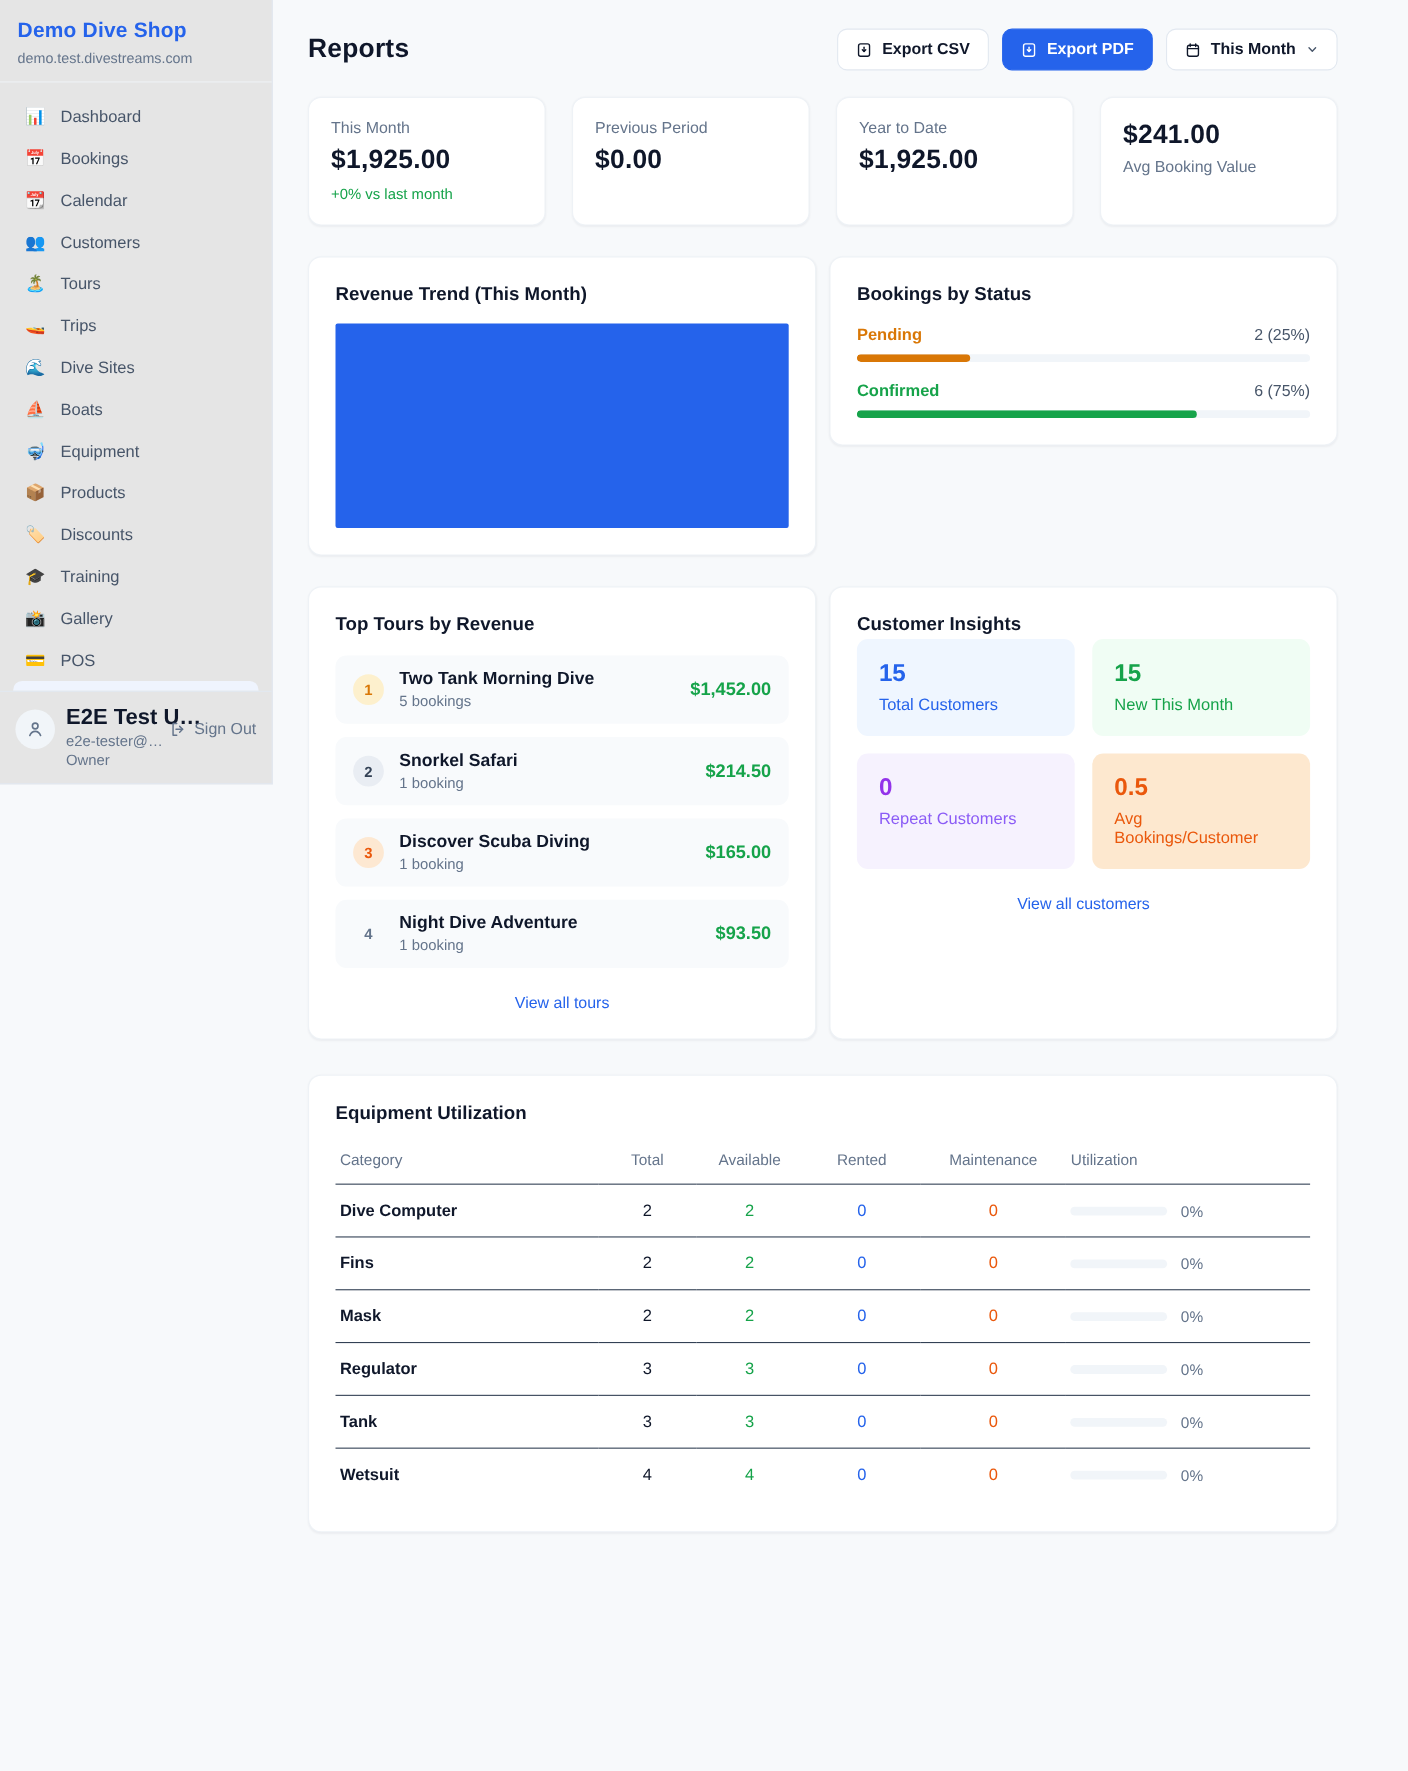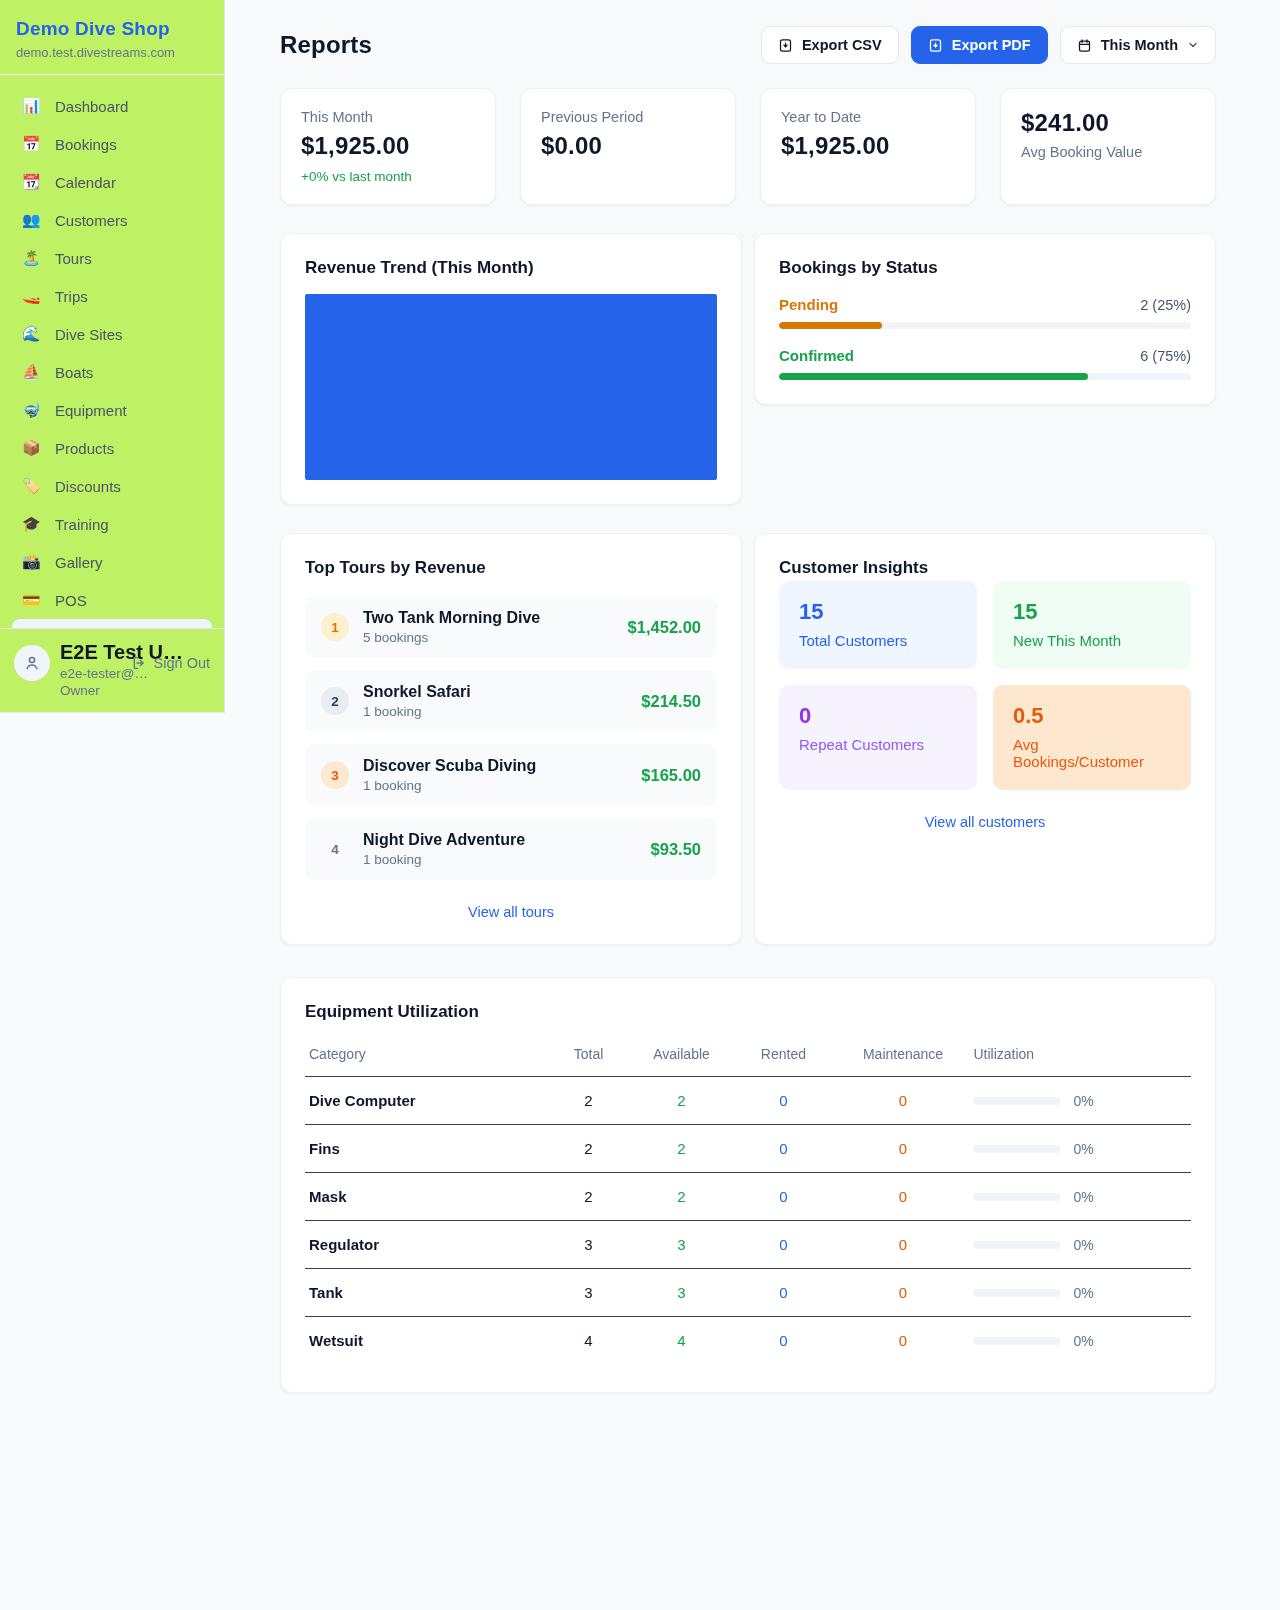--- a/index.html
+++ b/index.html
@@ -4,21 +4,21 @@
 <style>
   * { box-sizing: border-box; margin: 0; padding: 0; }
   html,body { background:#f7f9fb; }
   body {
     width:1280px; min-height:1610px;
     font-family:"Liberation Sans", sans-serif;
     color:#0f172a; font-size:15px;
   }
   
   .sidebar {
-    position:absolute; left:0; top:0; width:225px; background:#bef264;
+    position:absolute; left:0; top:0; width:248px; background:#e5e5e5;
     border-right:1px solid #e2e8f0; border-bottom:1px solid #e2e8f0;
   }
   .side-head { padding:18px 16px 14px; border-bottom:1px solid #eef2f6; }
   .shop-name { color:#2563eb; font-size:19px; font-weight:800; letter-spacing:.2px; }
   .shop-domain { color:#64748b; font-size:13px; margin-top:5px; }
   .nav { padding:12px 12px 0; }
   .nav-item {
     display:flex; align-items:center; gap:13px; padding:10px 10px;
     border-radius:8px; color:#475569; font-size:15px; cursor:pointer;
   }

